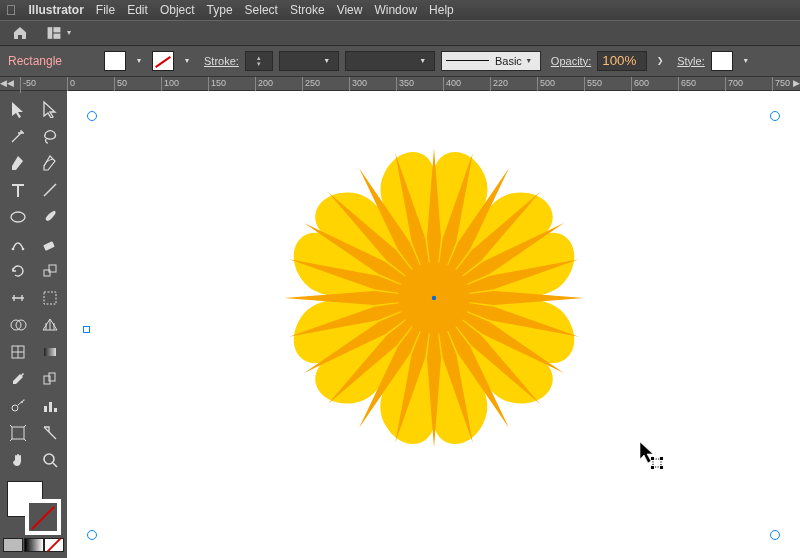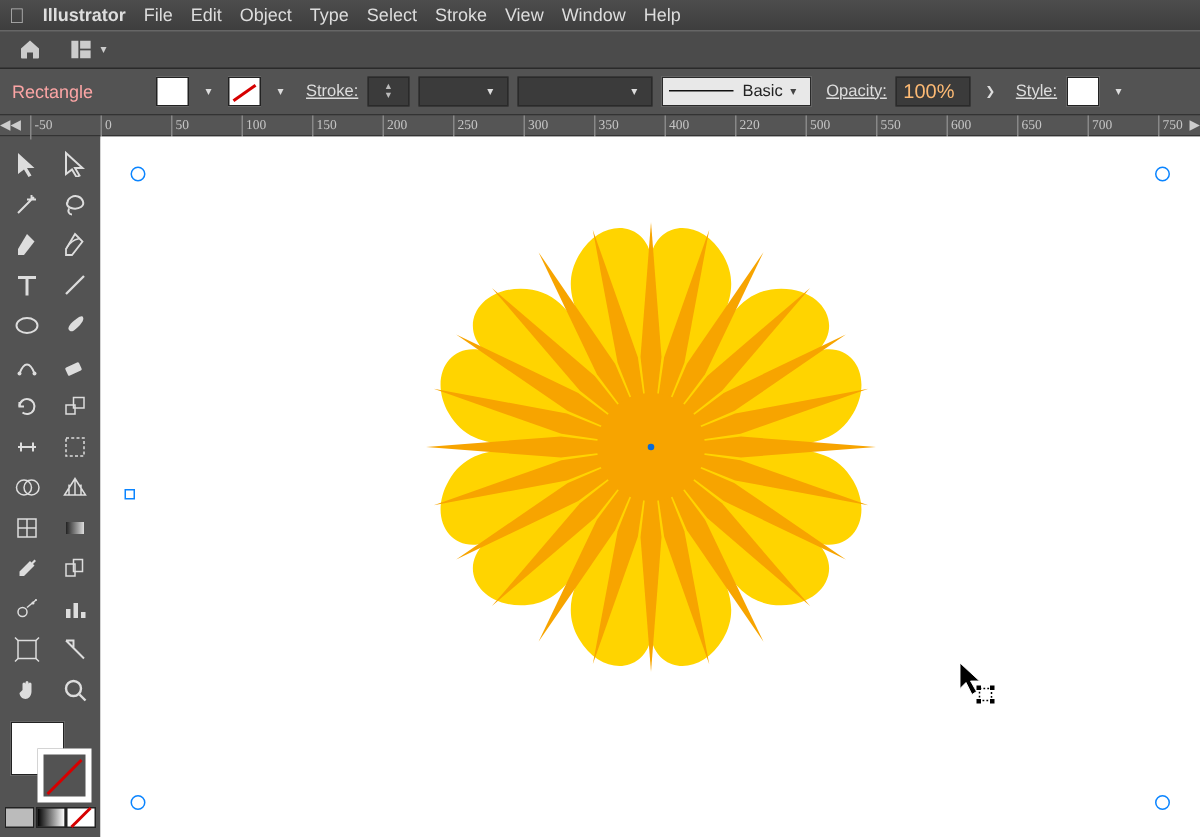--- a/index.html
+++ b/index.html
@@ -27,21 +27,21 @@
   .stroke-weight { width:28px; background:#3b3b3b; border:1px solid #2a2a2a; height:20px; display:flex; flex-direction:column; justify-content:center; }
   .arrow-ud { font-size:7px; line-height:6px; color:#bbb; text-align:center; }
   .strokekind { width:60px; }
   .brush { width:90px; position:relative; }
   .brush-line { flex:1; height:1px; background:#111; margin-right:6px; }
   .brush-prof { background:#e8e8e8; color:#222; width:100px; justify-content:space-between; }
   .opacity-val { width:40px; background:transparent; border:none; color:#fdba74; text-align:left; }
 
   .ruler-h { height: 16px; background:#555; position:relative; color:#c5c5c5; font-size:9px; border-bottom:1px solid #333; }
   .ruler-h .tick { position:absolute; top:0; height:16px; border-left:1px solid #888; }
-  .ruler-h .ticklbl { position:absolute; top:1px; transform:translateX(3px);font-family:Liberation Serif, serif; }
+  .ruler-h .ticklbl { position:absolute; top:1px; transform:translateX(3px); }
   .ruler-h .scroll-l, .ruler-h .scroll-r { position:absolute; top:1px; font-size:9px; color:#ccc; }
   .ruler-h .scroll-l { left:0; }
   .ruler-h .scroll-r { right:0; }
 
   .main { flex:1; display:flex; background:#fff; }
   .tools { width:67px; background:#535353; display:flex; flex-direction:column; padding:6px 3px; gap:3px; }
   .tool-row { display:flex; justify-content:space-between; }
   .tool { width:29px; height:24px; display:flex; align-items:center; justify-content:center; color:#ddd; border-radius:2px; cursor:default; }
   .tool svg { width:18px; height:18px; }
   .fillstroke { margin-top:6px; position:relative; height:52px; }

